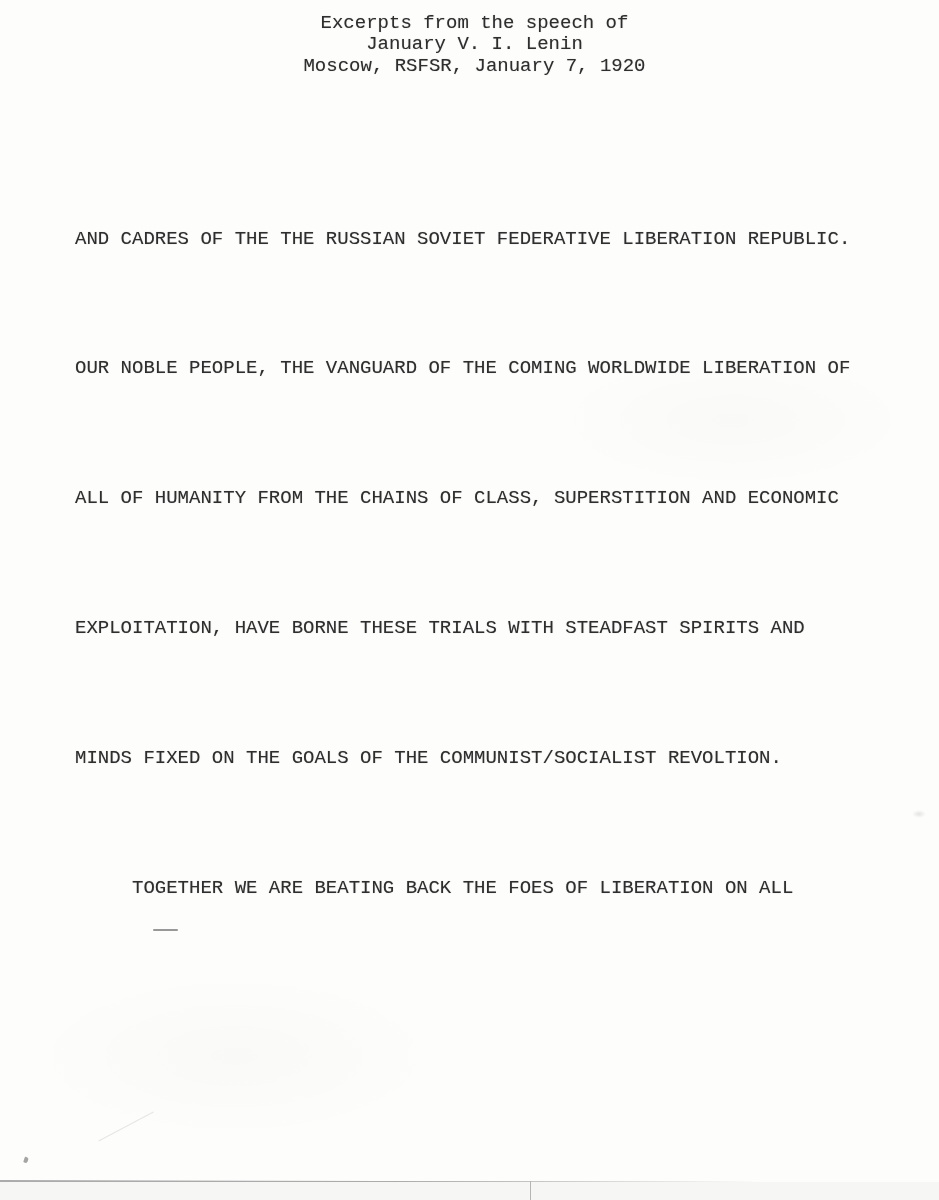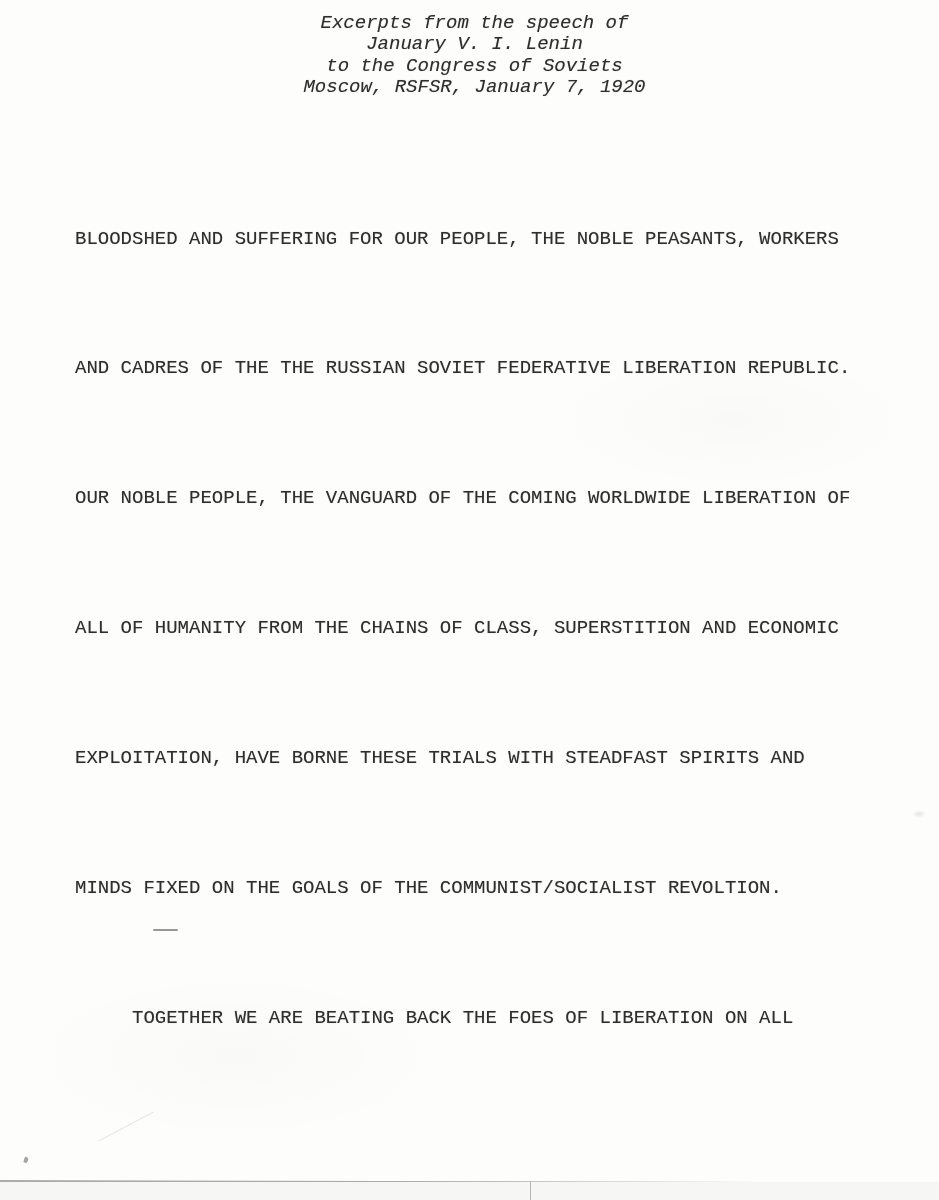--- a/index.html
+++ b/index.html
@@ -27,21 +27,20 @@
   }
   .doc-header {
     position: absolute;
     top: 13px;
     left: 0;
     width: 100%;
     text-align: center;
     line-height: 21.4px;
     padding-left: 10px;
     box-sizing: border-box;
-    font-style: italic;
   }
   .doc-body {
     position: absolute;
     top: 131px;
     left: 75px;
     line-height: 43.3px;
     white-space: pre;
   }
   .line { white-space: pre; }
 
@@ -111,26 +110,24 @@
   }
 </style>
 </head>
 <body>
 
 <div class="page">
 
   <div class="doc-header typewriter">
     <div class="line">Excerpts from the speech of</div>
     <div class="line">January V. I. Lenin</div>
-    <div class="line">to the Congress of Soviets</div>
     <div class="line">Moscow, RSFSR, January 7, 1920</div>
   </div>
 
   <div class="doc-body typewriter">
-    <div class="line">BLOODSHED AND SUFFERING FOR OUR PEOPLE, THE NOBLE PEASANTS, WORKERS</div>
     <div class="line">AND CADRES OF THE THE RUSSIAN SOVIET FEDERATIVE LIBERATION REPUBLIC.</div>
     <div class="line">OUR NOBLE PEOPLE, THE VANGUARD OF THE COMING WORLDWIDE LIBERATION OF</div>
     <div class="line">ALL OF HUMANITY FROM THE CHAINS OF CLASS, SUPERSTITION AND ECONOMIC</div>
     <div class="line">EXPLOITATION, HAVE BORNE THESE TRIALS WITH STEADFAST SPIRITS AND</div>
     <div class="line">MINDS FIXED ON THE GOALS OF THE COMMUNIST/SOCIALIST REVOLTION.</div>
     <div class="line">     TOGETHER WE ARE BEATING BACK THE FOES OF LIBERATION ON ALL</div>
     
     
     
     

